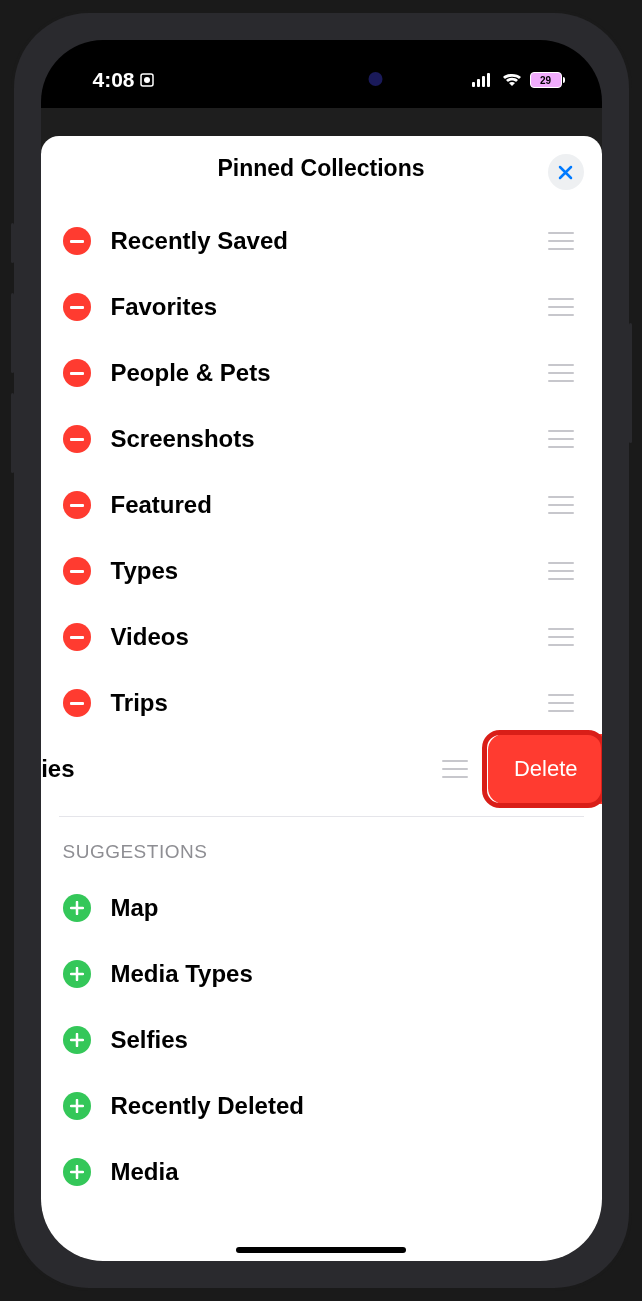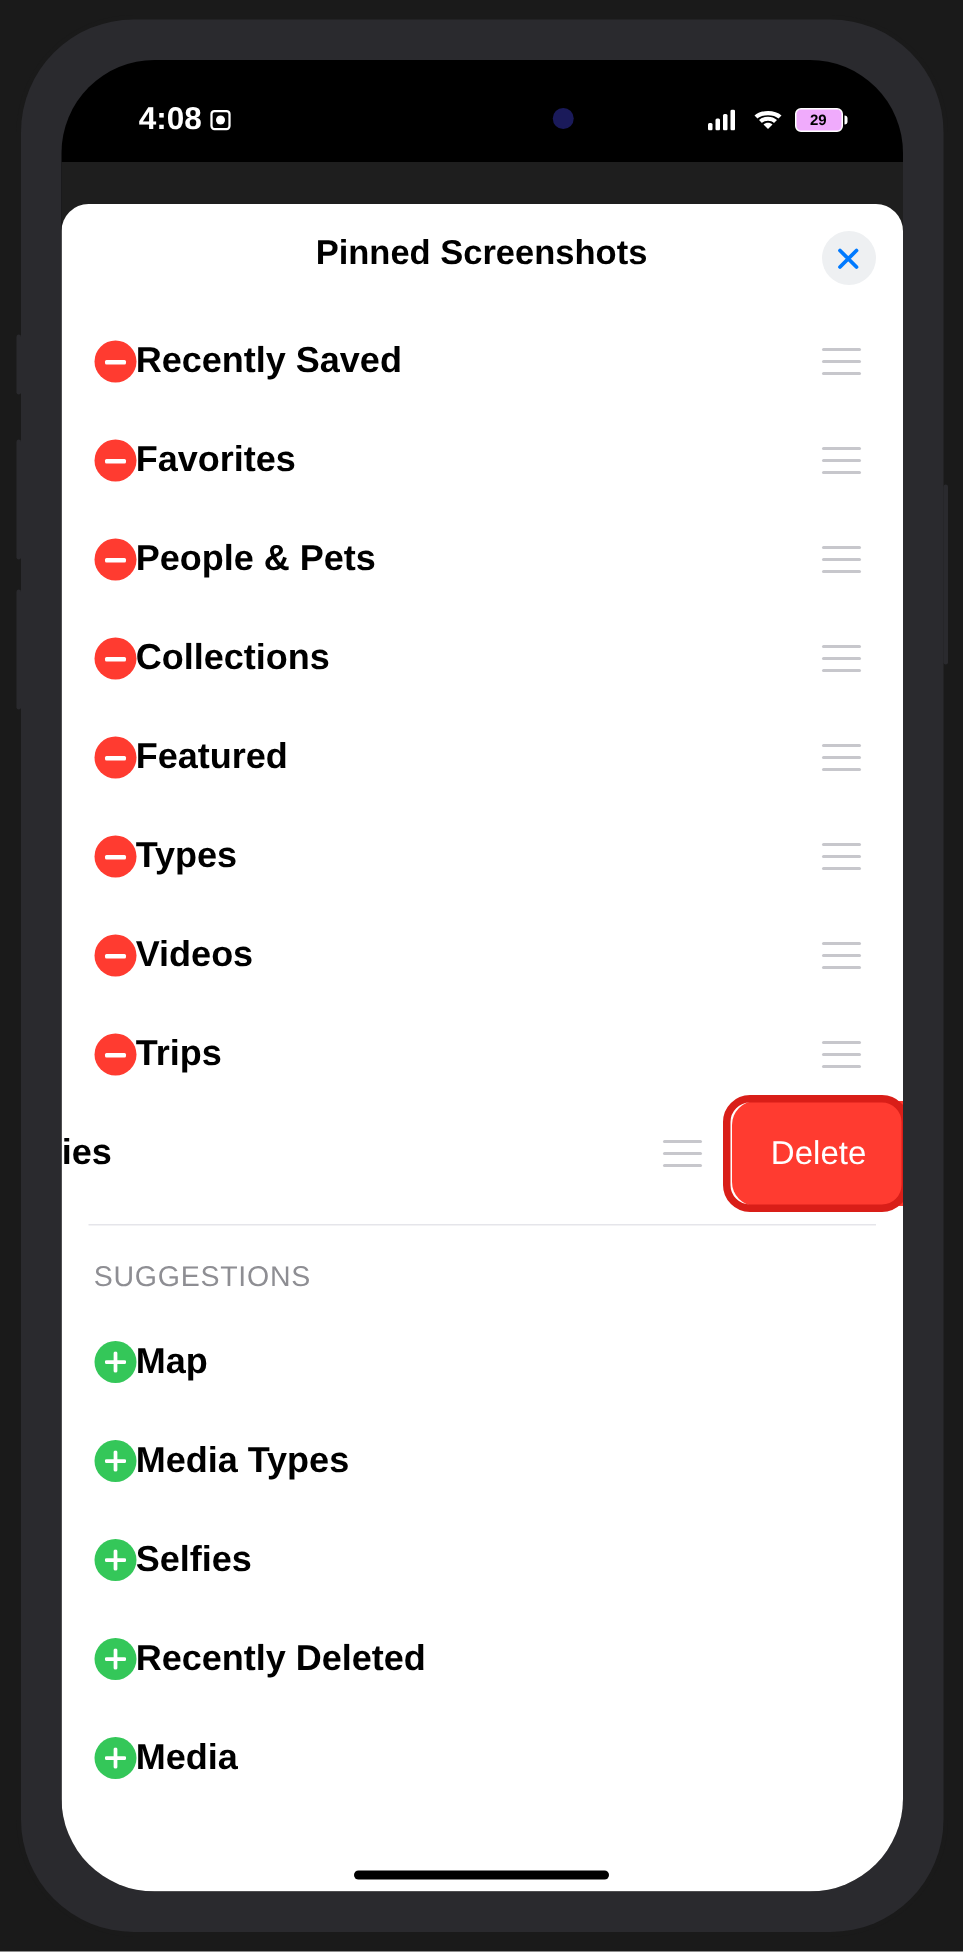--- a/index.html
+++ b/index.html
@@ -136,20 +136,21 @@
     }
     
     .list {
       padding: 8px 0;
     }
     
     .list-row {
       display: flex;
       align-items: center;
       padding: 16px 28px 16px 22px;
+      gap: 20px;
       height: 66px;
     }
     
     .minus-icon, .plus-icon {
       width: 28px;
       height: 28px;
       border-radius: 50%;
       display: flex;
       align-items: center;
       justify-content: center;
@@ -337,21 +338,21 @@
         <div class="battery-box">
           <span>29</span>
         </div>
       </div>
     </div>
 
     <div class="dim-bg"></div>
 
     <div class="sheet">
       <div class="sheet-header">
-        <div class="sheet-title">Pinned Screenshots</div>
+        <div class="sheet-title">Pinned Collections</div>
         <div class="close-btn">
           <svg width="15" height="15" viewBox="0 0 15 15">
             <path d="M2 2 L13 13 M13 2 L2 13" stroke="#007aff" stroke-width="2.5" stroke-linecap="round"></path>
           </svg>
         </div>
       </div>
 
       <div class="list">
         <div class="list-row">
           <div class="minus-icon"></div>
@@ -375,21 +376,21 @@
           <div class="minus-icon"></div>
           <div class="row-label">People &amp; Pets</div>
           <div class="drag-handle">
               <span></span>
               <span></span>
               <span></span>
             </div>
         </div>
         <div class="list-row">
           <div class="minus-icon"></div>
-          <div class="row-label">Collections</div>
+          <div class="row-label">Screenshots</div>
           <div class="drag-handle">
               <span></span>
               <span></span>
               <span></span>
             </div>
         </div>
         <div class="list-row">
           <div class="minus-icon"></div>
           <div class="row-label">Featured</div>
           <div class="drag-handle">

